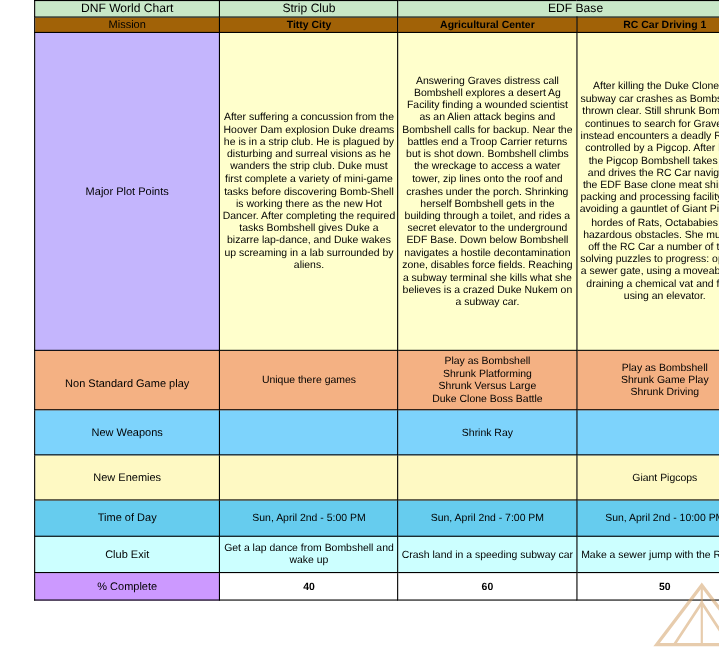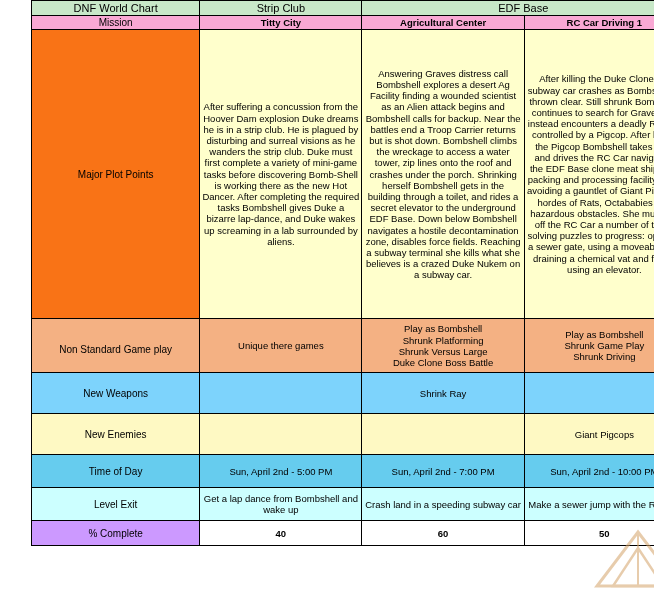--- a/index.html
+++ b/index.html
@@ -33,23 +33,23 @@
   }
   .cell{
     text-align:center;
     font-size:9.5px;
     line-height:1.18;
   }
 
   
   .hdr-title{background:#c8e8c8;font-weight:bold;text-align:center;font-size:11px;}
   .hdr-group{background:#c8e8c8;font-weight:bold;text-align:center;font-size:11px;}
-  .r-mission{background:#f9a8d4;}
+  .r-mission{background:#a16207;}
   .r-filename{background:#c8e8c8;}
-  .r-plot-label{background:#f97316;}
+  .r-plot-label{background:#c4b5fd;}
   .r-plot{background:#ffffcc;}
   .r-nonstd-label{background:#f4b183;}
   .r-nonstd{background:#f4b183;}
   .r-skills{background:#ffff66;}
   .r-weapons{background:#7dd3fc;}
   .r-enemies{background:#fef9c3;}
   .r-time{background:#66ccee;}
   .r-exit{background:#ccffff;}
   .r-complete-label{background:#cc99ff;}
   .r-complete{background:#ffffff;}
@@ -136,21 +136,21 @@
     </tr>
 
     <tr>
       <td class="rowlabel r-time time-h">Time of Day</td>
       <td class="cell r-time time-h">Sun, April 2nd - 5:00 PM</td>
       <td class="cell r-time time-h">Sun, April 2nd - 7:00 PM</td>
       <td class="cell r-time time-h">Sun, April 2nd - 10:00 PM</td>
     </tr>
 
     <tr>
-      <td class="rowlabel r-exit exit-h">Level Exit</td>
+      <td class="rowlabel r-exit exit-h">Club Exit</td>
       <td class="cell r-exit exit-h">Get a lap dance from Bombshell and wake up</td>
       <td class="cell r-exit exit-h">Crash land in a speeding subway car</td>
       <td class="cell r-exit exit-h">Make a sewer jump with the RC Car</td>
     </tr>
 
     <tr>
       <td class="rowlabel r-complete-label complete-h">% Complete</td>
       <td class="cell r-complete complete-h" style="font-weight:bold">40</td>
       <td class="cell r-complete complete-h" style="font-weight:bold">60</td>
       <td class="cell r-complete complete-h" style="font-weight:bold">50</td>

